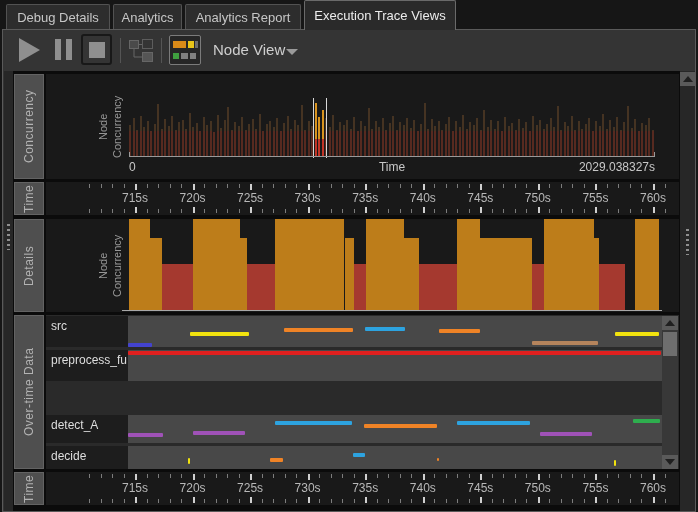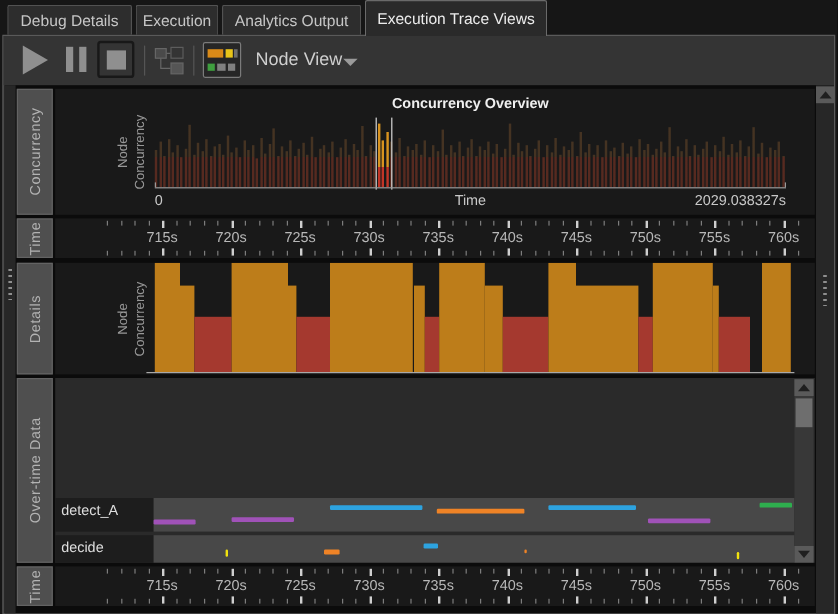--- a/index.html
+++ b/index.html
@@ -68,22 +68,22 @@
   .sbtn .down{width:0;height:0;border-left:5px solid transparent;border-right:5px solid transparent;border-top:6px solid #1f1f1f;}
   .sthumb{position:absolute;left:1px;width:14px;background:#6e6e6e;cursor:pointer;}
 </style>
 </head>
 <body>
 
 <div id="app">
 
   <div>
     <div class="tab" style="left:6px;width:104px;">Debug Details</div>
-    <div class="tab" style="left:113px;width:69px;">Execution</div>
-    <div class="tab" style="left:185px;width:116px;">Analytics Output</div>
+    <div class="tab" style="left:113px;width:69px;">Analytics</div>
+    <div class="tab" style="left:185px;width:116px;">Analytics Report</div>
     <div class="tab active" style="left:304px;width:152px;">Execution Trace Views</div>
   </div>
 
   <div id="pane">
 
     <div id="toolbar">
       <button class="tbtn" style="left:16px;top:8px;">
         <span class="play-tri"></span>
       </button>
       <button class="tbtn" style="left:52px;top:9px;">
@@ -124,21 +124,20 @@
 
     <div id="content">
 
       <div class="gripstrip" style="left:0;">
         <div class="gripdots" style="left:3px;top:153px;"></div>
       </div>
 
       <div class="section" style="top:3px;height:105px;">
         <div class="sechdr">Concurrency</div>
         <div class="seccontent">
-          <div class="ovtitle">Concurrency Overview</div>
           <div class="ylab">Node
 Concurrency</div>
           <div id="ovplot">
               <div class="ovbar" style="left: 0px; height: 31px; background: linear-gradient(to top, rgb(87, 42, 32) 0px, rgb(87, 42, 32) 25px, rgb(69, 51, 34) 25px, rgb(69, 51, 34) 100%);"></div>
               <div class="ovbar" style="left: 3.5px; height: 38px; background: linear-gradient(to top, rgb(87, 42, 32) 0px, rgb(87, 42, 32) 25px, rgb(69, 51, 34) 25px, rgb(69, 51, 34) 100%);"></div>
               <div class="ovbar" style="left: 7px; height: 26px; background: linear-gradient(to top, rgb(87, 42, 32) 0px, rgb(87, 42, 32) 25px, rgb(69, 51, 34) 25px, rgb(69, 51, 34) 100%);"></div>
               <div class="ovbar" style="left: 10.5px; height: 40px; background: linear-gradient(to top, rgb(87, 42, 32) 0px, rgb(87, 42, 32) 25px, rgb(69, 51, 34) 25px, rgb(69, 51, 34) 100%);"></div>
               <div class="ovbar" style="left: 14px; height: 29px; background: linear-gradient(to top, rgb(87, 42, 32) 0px, rgb(87, 42, 32) 25px, rgb(69, 51, 34) 25px, rgb(69, 51, 34) 100%);"></div>
               <div class="ovbar" style="left: 17.5px; height: 35px; background: linear-gradient(to top, rgb(87, 42, 32) 0px, rgb(87, 42, 32) 25px, rgb(69, 51, 34) 25px, rgb(69, 51, 34) 100%);"></div>
               <div class="ovbar" style="left: 21px; height: 25px; background: linear-gradient(to top, rgb(87, 42, 32) 0px, rgb(87, 42, 32) 25px, rgb(69, 51, 34) 25px, rgb(69, 51, 34) 100%);"></div>
@@ -438,20 +437,38 @@
               <div class="dseg" style="left: 552.9px; width: 26.5px; top: 45px; height: 46px; background: rgb(165, 57, 47);"></div>
               <div class="dseg" style="left: 588.5px; width: 24.2px; top: 0px; height: 91px; background: rgb(189, 125, 26);"></div>
             </div>
           <div id="detaxis"></div>
         </div>
       </div>
 
       <div class="section" style="top:244px;height:154px;">
         <div class="sechdr">Over-time Data</div>
         <div class="seccontent" id="otarea" style="background:#2a2a2a;">
+            <div class="otrow" style="top: 1px; height: 31px;">
+              <div class="otlabel">src</div>
+              <div class="otdata">
+                <div class="otseg" style="left: 0.1px; width: 24.2px; top: 27px; height: 4px; background: rgb(67, 67, 207);"></div>
+                <div class="otseg" style="left: 62.2px; width: 58.7px; top: 16px; height: 4px; background: rgb(242, 227, 14);"></div>
+                <div class="otseg" style="left: 155.5px; width: 69.1px; top: 12px; height: 4px; background: rgb(239, 131, 38);"></div>
+                <div class="otseg" style="left: 237.2px; width: 40.3px; top: 11px; height: 4px; background: rgb(45, 163, 224);"></div>
+                <div class="otseg" style="left: 310.9px; width: 41.4px; top: 13px; height: 4px; background: rgb(239, 131, 38);"></div>
+                <div class="otseg" style="left: 404.1px; width: 65.6px; top: 25px; height: 4px; background: rgb(181, 132, 92);"></div>
+                <div class="otseg" style="left: 487px; width: 43.7px; top: 16px; height: 4px; background: rgb(242, 227, 14);"></div>
+              </div>
+            </div>
+            <div class="otrow" style="top: 35px; height: 31px;">
+              <div class="otlabel">preprocess_fu</div>
+              <div class="otdata">
+                <div class="otseg" style="left: 0.1px; width: 532.9px; top: 1px; height: 4px; background: rgb(224, 32, 31);"></div>
+              </div>
+            </div>
             <div class="otrow" style="top: 100px; height: 28px;">
               <div class="otlabel">detect_A</div>
               <div class="otdata">
                 <div class="otseg" style="left: 0.1px; width: 34.5px; top: 18px; height: 4px; background: rgb(160, 82, 184);"></div>
                 <div class="otseg" style="left: 64.6px; width: 52.9px; top: 16px; height: 4px; background: rgb(160, 82, 184);"></div>
                 <div class="otseg" style="left: 147.4px; width: 77.1px; top: 6px; height: 4px; background: rgb(45, 163, 224);"></div>
                 <div class="otseg" style="left: 236px; width: 72.5px; top: 9px; height: 4px; background: rgb(239, 131, 38);"></div>
                 <div class="otseg" style="left: 329.3px; width: 72.5px; top: 6px; height: 4px; background: rgb(45, 163, 224);"></div>
                 <div class="otseg" style="left: 412.2px; width: 51.8px; top: 17px; height: 4px; background: rgb(160, 82, 184);"></div>
                 <div class="otseg" style="left: 505.4px; width: 26.5px; top: 4px; height: 4px; background: rgb(46, 174, 78);"></div>

